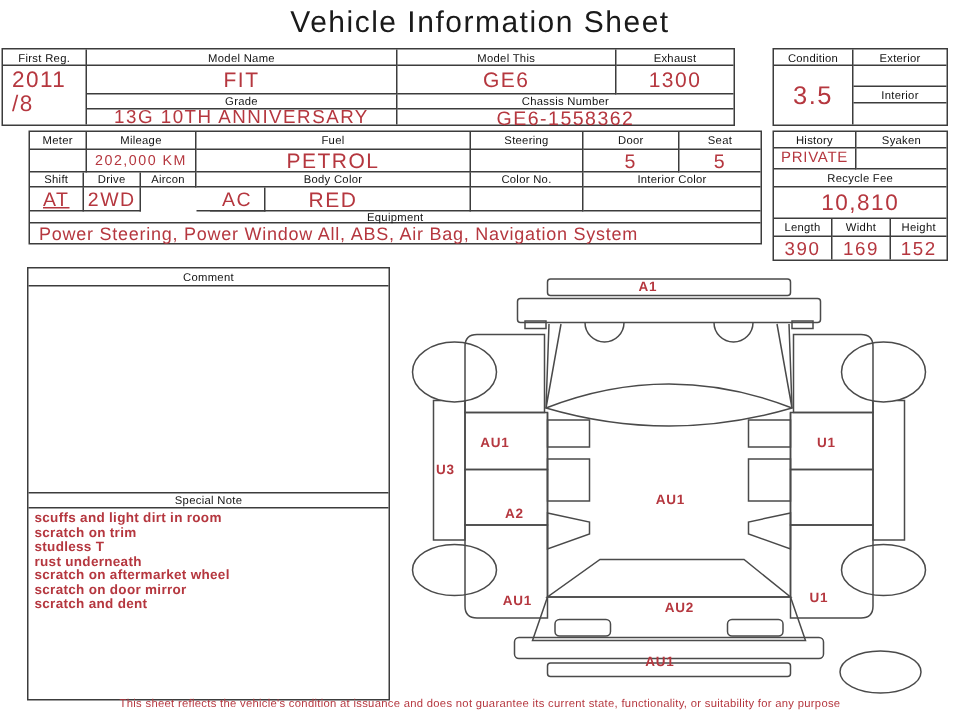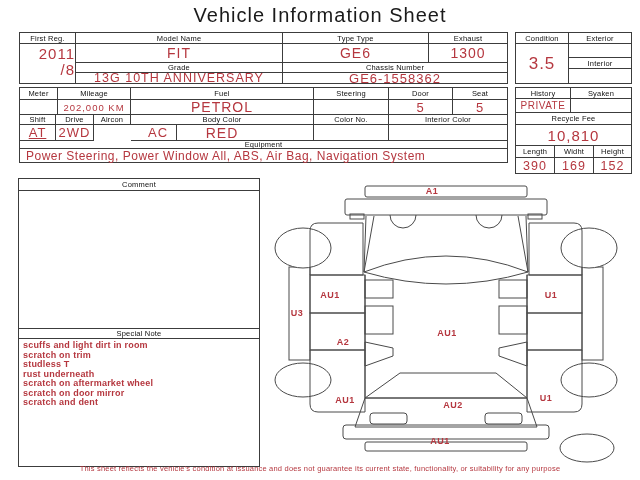--- a/index.html
+++ b/index.html
@@ -12,48 +12,48 @@
   .bb{border-bottom:1px solid #3c3c3c;}
   .bt{border-top:1px solid #3c3c3c;}
   .lbl{font-size:7.5px;color:#111;letter-spacing:.2px;}
   .val{color:#b5373f;letter-spacing:1px;}
   .f9{font-size:9.5px;}.f10{font-size:10px;}.f11{font-size:12px;}
   .f12{font-size:12.5px;}.f13{font-size:13px;}.f14{font-size:14px;}
   .f15{font-size:15px;}.f17{font-size:17px;}
   .left{justify-content:flex-start;padding-left:6px;}
   #title{position:absolute;left:0;top:4px;width:640px;text-align:center;
          font-size:20px;color:#1a1a1a;letter-spacing:1px;}
-  #firstreg{flex-direction:column;align-items:flex-end;justify-content:flex-start;
+  #firstreg{flex-direction:column;align-items:flex-start;justify-content:flex-start;
             padding:2px 0 0 6px;line-height:1.05;}
   #footer{position:absolute;left:0;top:464px;width:640px;text-align:center;
           font-size:7.5px;color:#b5373f;letter-spacing:.2px;}
   #notes{position:absolute;left:4px;top:162px;width:234px;}
   #notes div{font-size:9px;font-weight:bold;color:#b5373f;line-height:9.5px;letter-spacing:.2px;}
   #diagram{position:absolute;left:270px;top:180px;width:368px;height:288px;}
   .dlabel{position:absolute;font-size:9px;font-weight:bold;color:#b5373f;
           letter-spacing:.5px;transform:translate(-50%,-50%);white-space:nowrap;}
 </style>
 </head>
 <body>
 
 <div id="sheet">
 
   <div id="title">Vehicle Information Sheet</div>
 
-  <div class="box" style="left:19px;top:32px;width:489px;height:52px;padding-left:27px;">
+  <div class="box" style="left:1px;top:32px;width:489px;height:52px;padding-left:27px;">
     <div class="c lbl br bb" style="left:0;top:0;width:56px;height:11px;">First Reg.</div>
     <div class="c val f15 br" id="firstreg" style="left:0;top:11px;width:56px;height:39px;">
       <span>2011</span>
       <span>/8</span>
     </div>
     <div class="c lbl br bb" style="left:56px;top:0;width:207px;height:11px;">Model Name</div>
     <div class="c val f14 br bb" style="left:56px;top:11px;width:207px;height:19px;">FIT</div>
     <div class="c lbl br bb" style="left:56px;top:30px;width:207px;height:10px;">Grade</div>
     <div class="c val f12 br" style="left:56px;top:40px;width:207px;height:10px;">13G 10TH ANNIVERSARY</div>
-    <div class="c lbl br bb" style="left:263px;top:0;width:146px;height:11px;">Type Type</div>
+    <div class="c lbl br bb" style="left:263px;top:0;width:146px;height:11px;">Model This</div>
     <div class="c val f14 br bb" style="left:263px;top:11px;width:146px;height:19px;">GE6</div>
     <div class="c lbl bb" style="left:409px;top:0;width:78px;height:11px;">Exhaust</div>
     <div class="c val f14 bb" style="left:409px;top:11px;width:78px;height:19px;">1300</div>
     <div class="c lbl bb" style="left:263px;top:30px;width:224px;height:10px;">Chassis Number</div>
     <div class="c val f13" style="left:263px;top:40px;width:224px;height:10px;">GE6-1558362</div>
   </div>
 
   <div class="box" style="left:515px;top:32px;width:117px;height:52px;">
     <div class="c lbl br bb" style="left:0;top:0;width:53px;height:11px;">Condition</div>
     <div class="c val f17 br" style="left:0;top:11px;width:53px;height:39px;">3.5</div>

